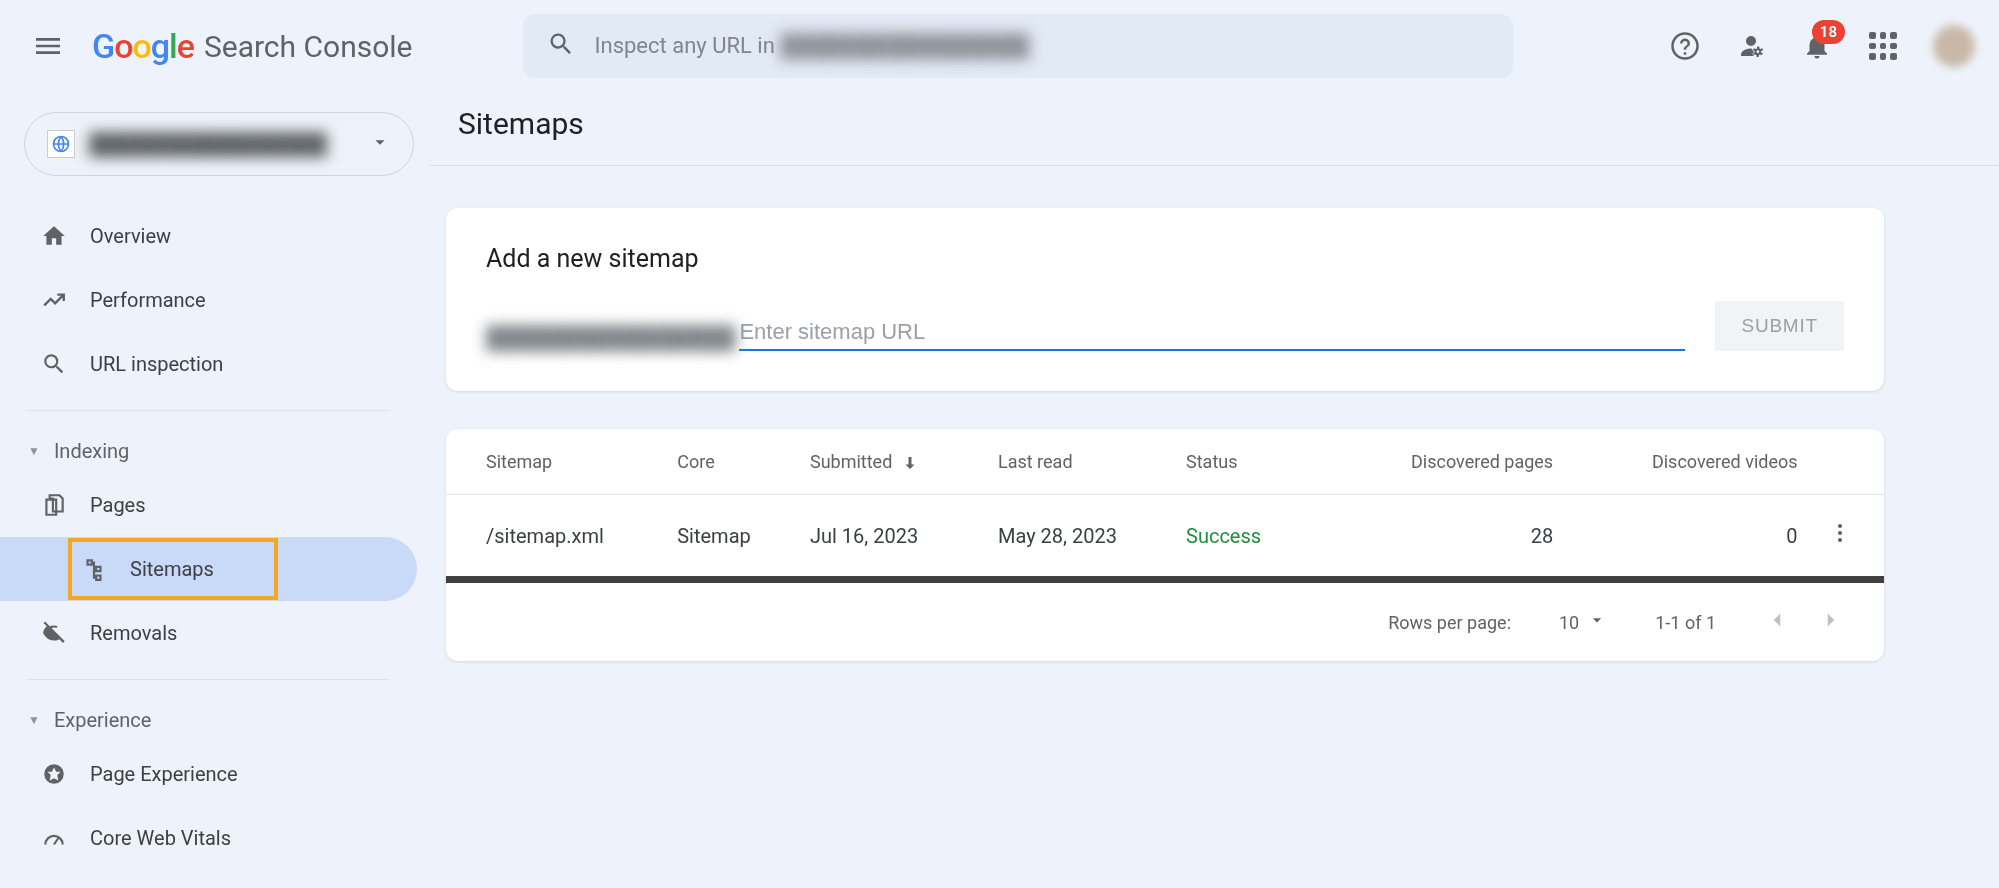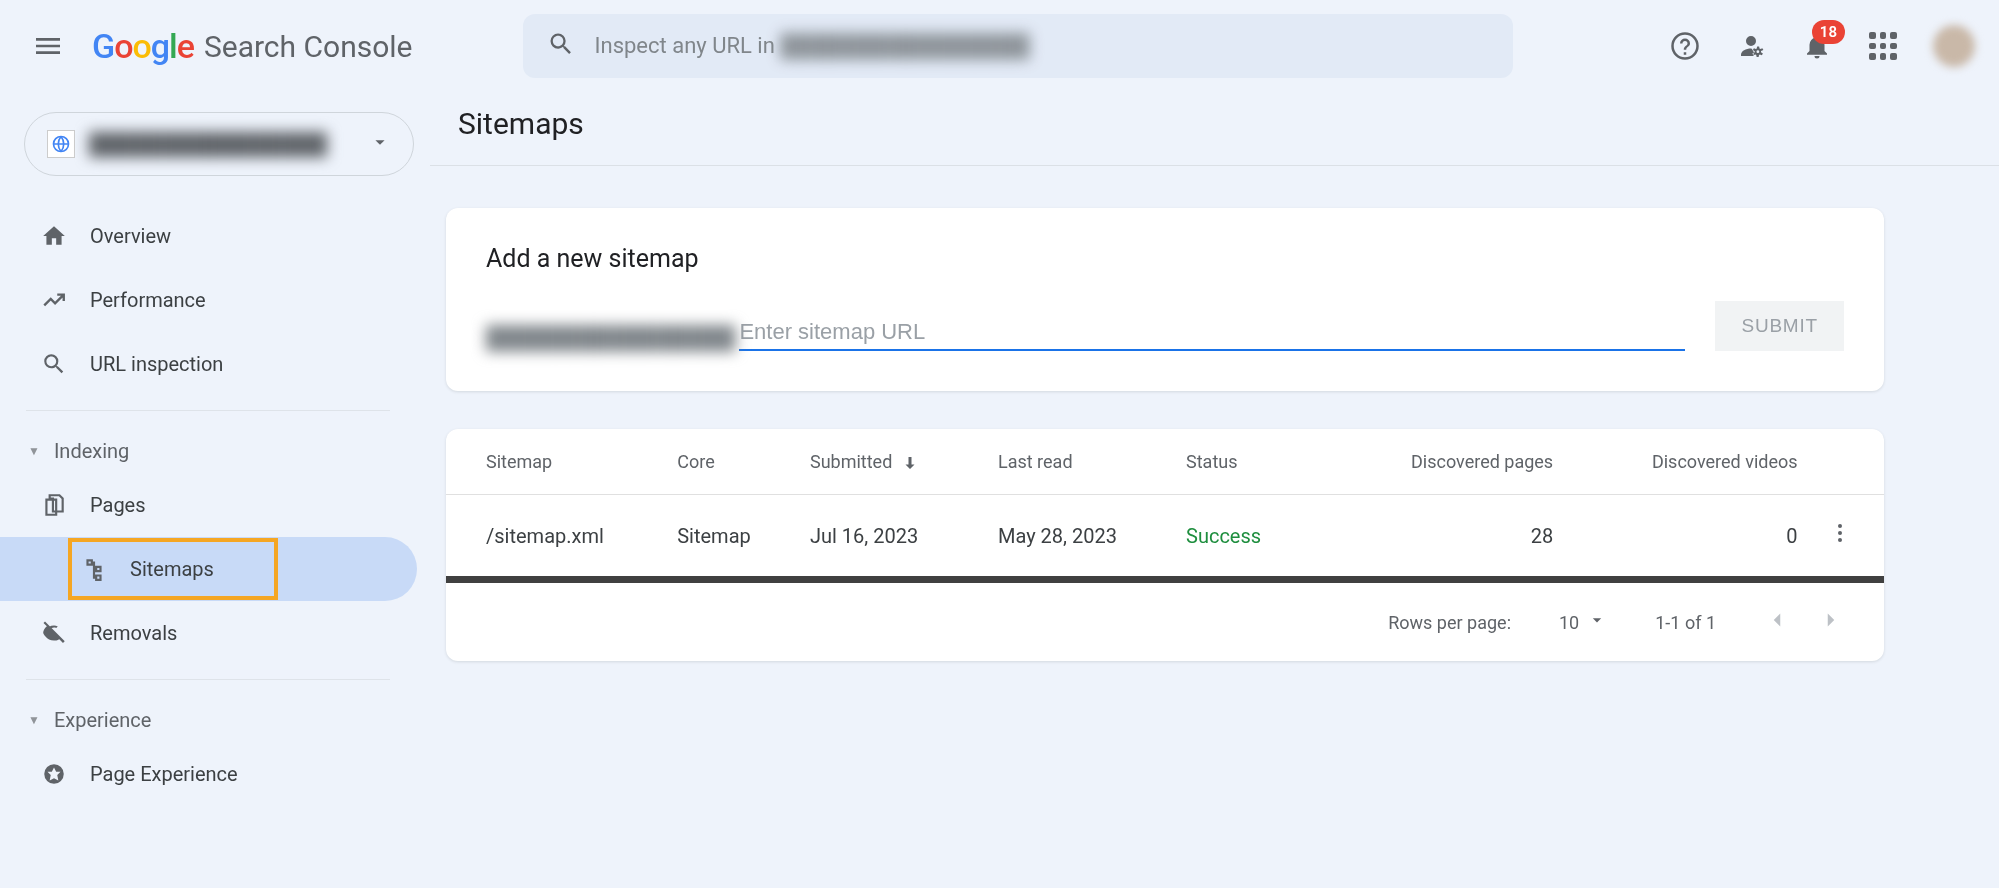--- a/index.html
+++ b/index.html
@@ -355,20 +355,28 @@
       <span>Experience</span>
     </div>
     <div class="nav-item">
       <span class="nav-icon">
           <svg viewBox="0 0 24 24">
             <circle cx="12" cy="12" r="9" fill="currentColor"></circle>
             <path fill="#eef3fb" d="M12 6l2 4h4l-3 3 1 5-4-2-4 2 1-5-3-3h4z"></path>
           </svg>
         </span>
       <span>Page Experience</span>
+    </div>
+    <div class="nav-item">
+      <span class="nav-icon">
+          <svg viewBox="0 0 24 24">
+            <path fill="none" stroke="currentColor" stroke-width="2" d="M4 18a8 8 0 1116 0M12 18l4-6"></path>
+          </svg>
+        </span>
+      <span>Core Web Vitals</span>
     </div>
   </div>
 
   <div class="content">
     <div class="page-title">Sitemaps</div>
     <div class="title-divider"></div>
 
     <div class="card">
       <div class="card-title">Add a new sitemap</div>
       <div class="add-row">

